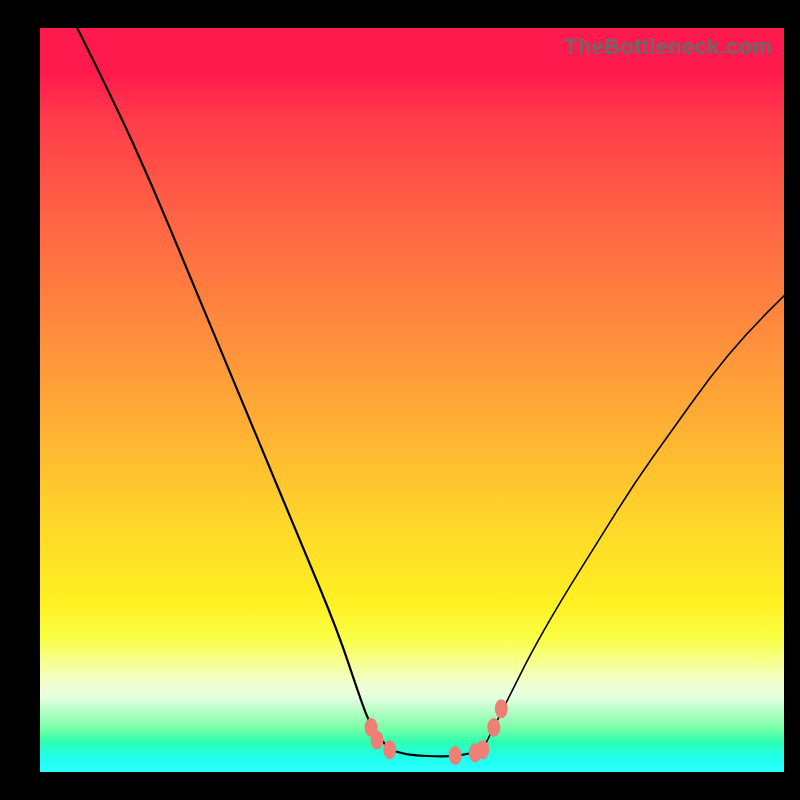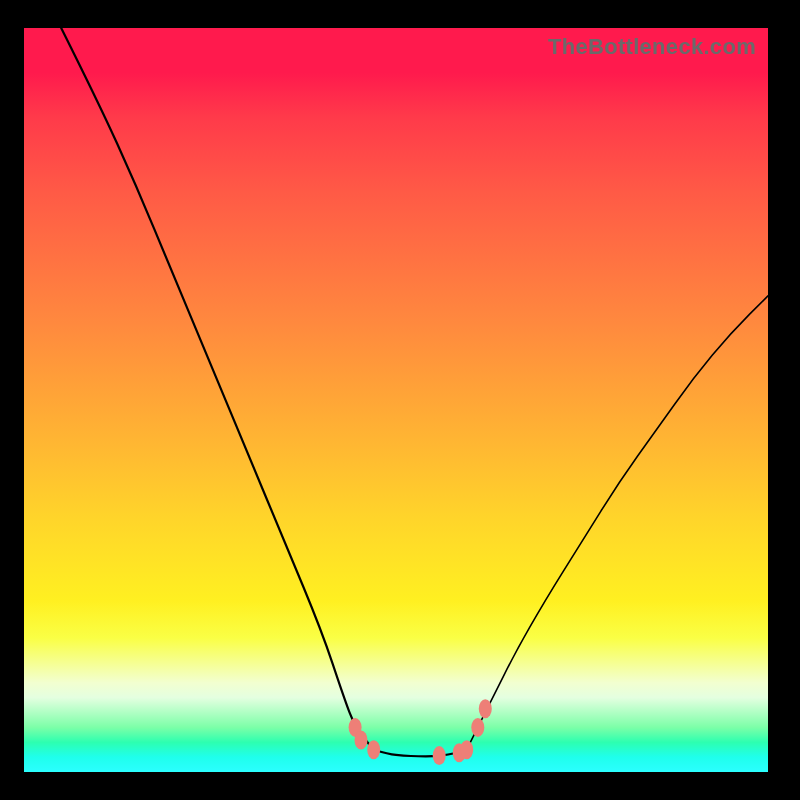--- a/index.html
+++ b/index.html
@@ -12,21 +12,21 @@
     font-family: Arial, Helvetica, sans-serif;
   }
   .frame {
     position: relative;
     width: 800px;
     height: 800px;
     background: #000;
   }
   .plot-area {
     position: absolute;
-    left: 24px;
+    left: 40px;
     top: 28px;
     width: 744px;
     height: 744px;
     background: linear-gradient(
       to bottom,
       #ff1a4d 0%,
       #ff1a4d 6%,
       #ff3a4a 12%,
       #ff5a46 22%,
       #ff8a3e 40%,

